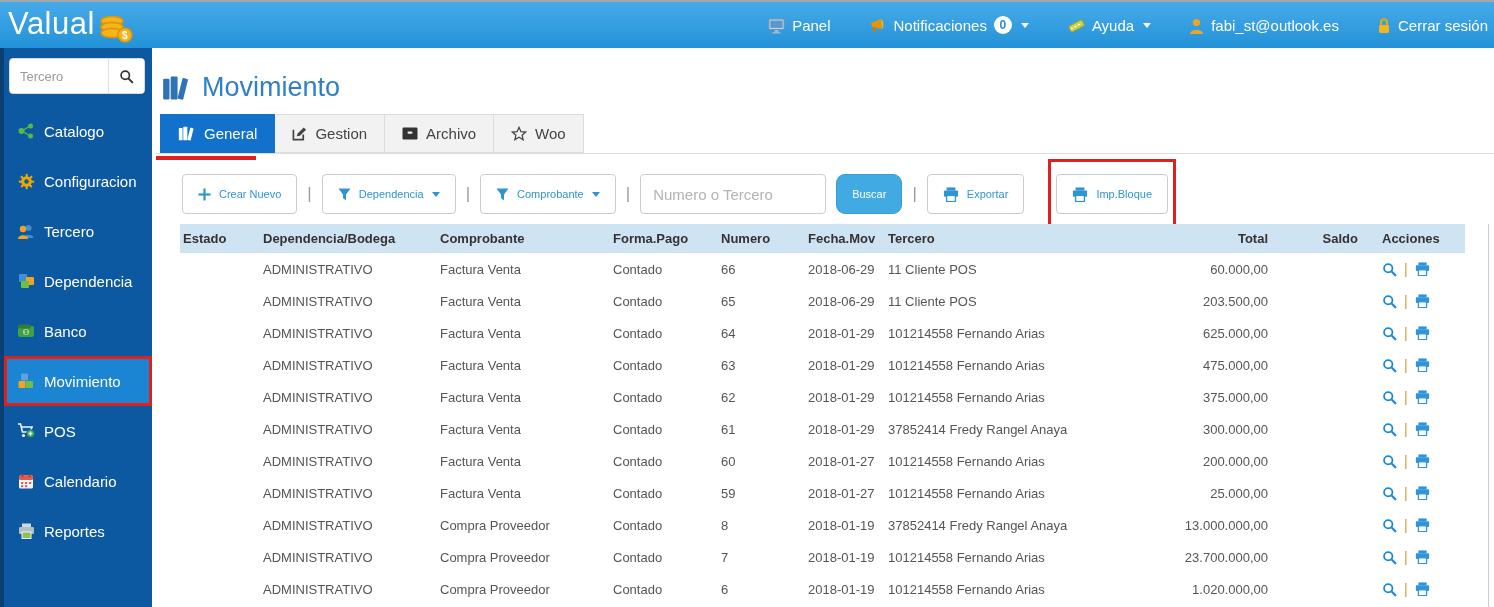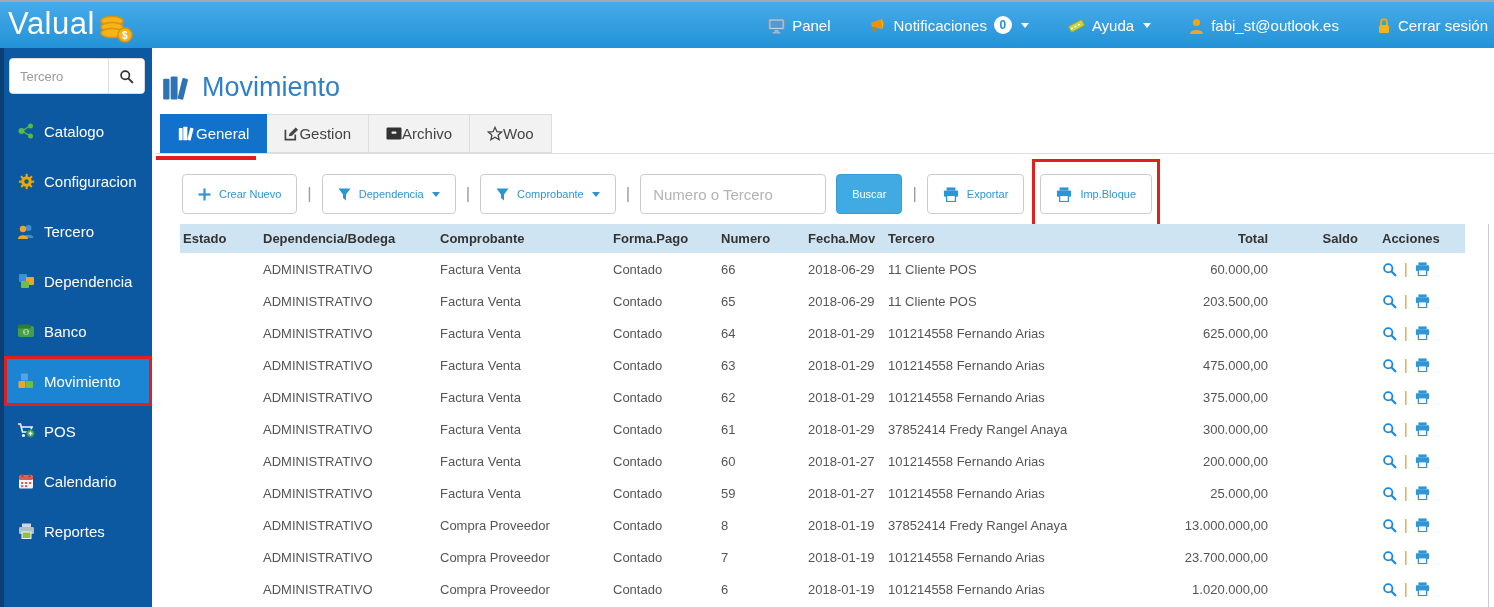--- a/index.html
+++ b/index.html
@@ -36,40 +36,40 @@
   .nav-item.active { background:#1b84d3; }
   .nav-item .nico { width:18px; display:flex; justify-content:center; }
   .ann-side { position:absolute; inset:0; border:3px solid #e01f1f; pointer-events:none; }
 
   
   .main { position:absolute; left:156px; top:48px; width:1338px; height:559px; background:#fff; }
   .page-title { position:absolute; left:6px; top:24px; display:flex; align-items:center; gap:10px;
     color:#2f80c6; font-size:27px; }
   
   .tabs { position:absolute; left:4px; top:66px; height:39px; display:flex; }
-  .tab { height:39px; display:flex; align-items:center; padding:0 17px; font-size:15px;
+  .tab { height:39px; display:flex; align-items:center; gap:8px; padding:0 17px; font-size:15px;
     color:#444; background:#f2f2f2; border:1px solid #ddd; border-left:none; cursor:pointer; }
   .tab:first-child { border-left:1px solid #ddd; }
   .tab.active { background:#1272cb; color:#fff; border-color:#1272cb; }
   .tabs-bottom { position:absolute; left:0; top:105px; width:1338px; height:1px; background:#ddd; }
   .ann-underline { position:absolute; left:0; top:108px; width:100px; height:4px; background:#e01f1f; }
 
   
   .toolbar { position:absolute; left:26px; top:121px; height:50px; display:flex; align-items:center; }
   .btn { height:40px; display:inline-flex; align-items:center; gap:8px; padding:0 15px;
     background:#fff; border:1px solid #ccc; border-radius:4px; color:#2e95d3; font-size:11px;
     cursor:pointer; white-space:nowrap; font-family:"Liberation Sans", sans-serif; }
   .sep { color:#9b9b9b; font-size:17px; margin:0 10px; }
   .caret-b { width:0; height:0; border-left:4px solid transparent; border-right:4px solid transparent;
     border-top:5px solid #2e95d3; }
   .tb-input { height:40px; width:186px; border:1px solid #ccc; border-radius:4px; padding:0 12px;
     font-size:15px; color:#333; outline:none; font-family:"Liberation Sans", sans-serif; }
   .tb-input::placeholder { color:#b3b3b3; }
-  .btn-primary { background:#41aae3; border-color:#379dd6; color:#fff; margin-left:10px; }
-  .ann-wrap { display:inline-flex; border:3px solid #e01f1f; padding:12px 5px; margin-left:8px; }
+  .btn-primary { background:#41aae3; border-color:#379dd6; color:#fff; margin-left:10px;border-radius:9px; }
+  .ann-wrap { display:inline-flex; border:3px solid #e01f1f; padding:12px 5px; margin-left:24px; }
 
   
   .grid { position:absolute; left:24px; top:176px; width:1285px; }
   .thead, .trow { display:grid;
     grid-template-columns:80px 177px 173px 108px 87px 80px 255px 130px 90px 105px; }
   .thead { background:#cfe4f3; height:29px; align-items:center; font-size:13px; font-weight:bold; color:#333; }
   .trow { height:32px; align-items:center; font-size:13px; color:#555; }
   .th, .td { padding-left:3px; white-space:nowrap; }
   .num { text-align:right; padding-right:2px; }
   .act { padding-left:22px; display:flex; align-items:center; gap:7px; }

